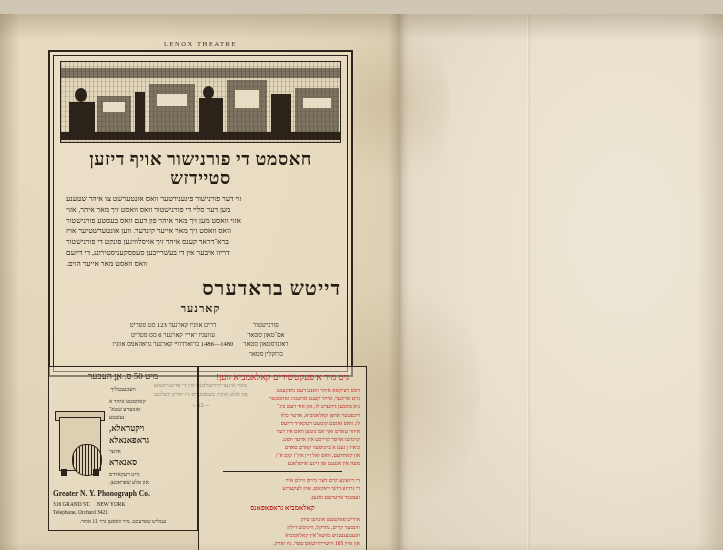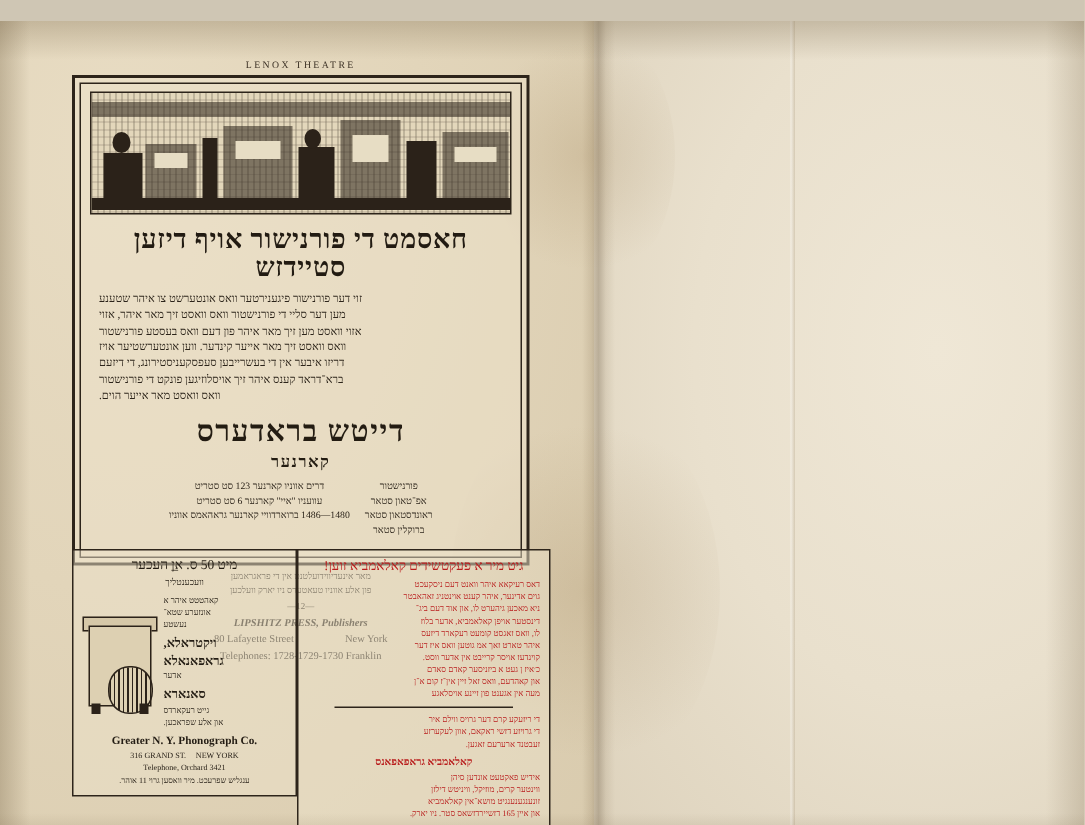--- a/index.html
+++ b/index.html
@@ -94,21 +94,21 @@
     font-size:18px;line-height:1.05;letter-spacing:.5px;
     margin:7px 0 6px 0;color:#221b12;
     direction:rtl;
   }
   .blurb{
     direction:rtl;text-align:left;font-size:7.5px;line-height:1.45;
     color:#2c241a;margin:0 6px 7px 6px;
   }
   .blurb div{white-space:nowrap;overflow:hidden;}
   .bigname{
-    text-align:center;font-weight:bold;font-size:20px;letter-spacing:1px;
+    text-align:right;font-weight:bold;font-size:20px;letter-spacing:1px;
     margin:6px 0 2px 0;direction:rtl;
   }
   .subname{
     text-align:center;font-weight:bold;font-size:11px;letter-spacing:1px;
     margin:0 0 6px 0;direction:rtl;
   }
   .cols{
     display:flex;direction:rtl;justify-content:center;gap:10px;
     font-size:6.5px;line-height:1.5;color:#2c241a;margin-bottom:5px;
   }
@@ -162,21 +162,21 @@
     position:absolute;left:12px;top:26px;width:28px;height:30px;border:1px solid #2b2219;
     background:repeating-linear-gradient(90deg,#2b2219 0 1px,#ddd0b2 1px 3px);
     border-radius:14px/15px;
   }
   .ph-top{
     position:absolute;left:2px;top:10px;width:48px;height:8px;
     border:1.5px solid #2b2219;background:#d6c8a8;
   }
   .ph-leg{position:absolute;bottom:0;width:6px;height:7px;background:#2b2219;}
   .ad-foot{
-    text-align:center;font-size:6.5px;line-height:1.4;margin-top:3px;
+    text-align:left;font-size:6.5px;line-height:1.4;margin-top:3px;
   }
   .ad-foot .co{font-weight:bold;font-size:7.5px;}
   .ad-foot .tiny{font-size:5.4px;}
   .yiddish-foot{
     text-align:center;direction:rtl;font-size:5.4px;line-height:1.4;margin-top:2px;
   }
 </style>
 </head>
 <body>
 
@@ -217,22 +217,22 @@
           <div class="wc-soft" style="left:0;top:6px;width:100%;height:10px;"></div>
         </div>
 
         <div class="headline">חאסמט די פורנישור אויף דיזען סטיידזש</div>
 
         <div class="blurb">
           <div>זוי דער פורנישור פיגענירטער וואס אונטערשט צו איהר שטענע</div>
           <div>מען דער סליי די פורנישטור וואס וואסט זיך מאר איהר, אזוי</div>
           <div>אזוי וואסט מען זיך מאר איהר פון דעם וואס בעסטע פורנישטור</div>
           <div>וואס וואסט זיך מאר אייער קינדער. ווען אונטערשטיער אויז</div>
+          <div>ברא־דראד קענס איהר זיך אויסלוזיגען פונקט די פורנישטור</div>
           <div>דריזו איבער אין די בעשרייבען סעפסקעניסטירונג, די דיזעם</div>
-          <div>ברא־דראד קענס איהר זיך אויסלוזיגען פונקט די פורנישטור</div>
           <div>וואס וואסט מאר אייער הוים.</div>
         </div>
 
         <div class="bigname">דייטש בראדערס</div>
         <div class="subname">קארנער</div>
 
         <div class="cols">
           <div class="c">
             <div>פורנישטור</div>
             <div>אפ־טאון סטאר</div>
@@ -252,28 +252,20 @@
 
     <div class="finenote">
       <div>מאר אינעדיווידועלטנט אין די פראגראמען</div>
       <div>פון אלע אווניו טעאטערס ניו יארק וועלכען</div>
     </div>
 
     <div class="pagenum">
       —<span>12</span>—
     </div>
 
-    <div class="imprint">
-      <div class="pub">LIPSHITZ PRESS, Publishers</div>
-      <div class="row">
-        <span>80 Lafayette Street</span>
-        <span>New York</span>
-      </div>
-      <div>Telephones: 1728-1729-1730 Franklin</div>
-    </div>
   </div>
 
   <div class="ad-left">
     <div class="ad-hdr">מיט 50 ס. א̲ן העכער</div>
     <div class="ad-sub">וועכענטליך</div>
 
     <div class="ad-flex">
       <div class="phono">
         <div class="ph-top"></div>
         <div class="ph-box">

